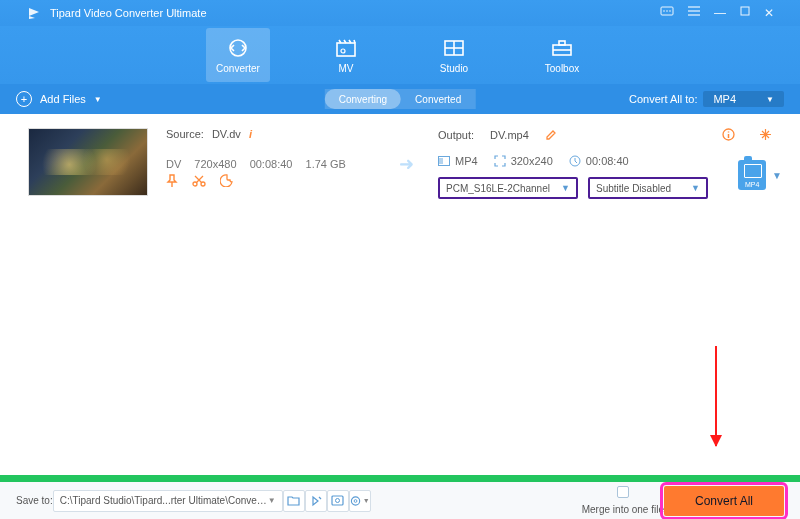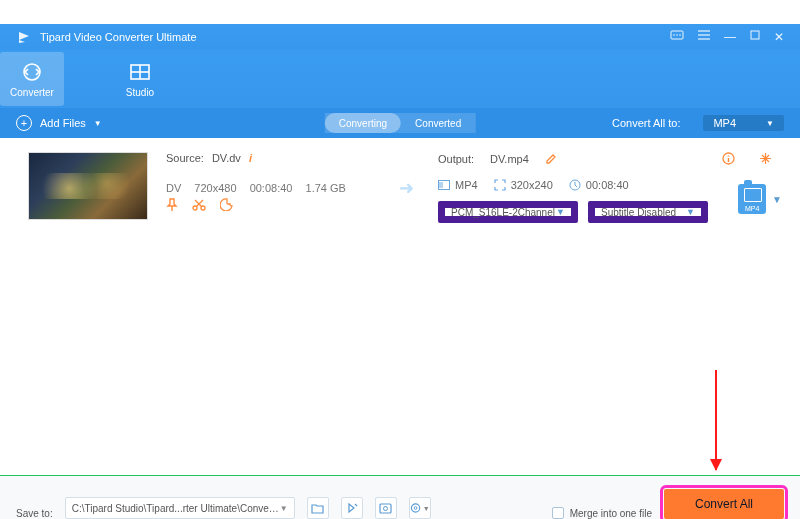--- a/index.html
+++ b/index.html
@@ -1,35 +1,35 @@
 <!DOCTYPE html>
 <html><head>
 <meta charset="utf-8">
 <style>
 * { margin: 0; padding: 0; box-sizing: border-box; font-family: -apple-system, BlinkMacSystemFont, "Segoe UI", Arial, sans-serif; }
 body { width: 800px; height: 519px; background: #fff; overflow: hidden; position: relative; }
 
-.titlebar { height: 26px; background: linear-gradient(#3a9cf0, #3697ec); display: flex; align-items: center; padding: 0 16px; color: #fff; font-size: 11px; margin-top: 24px; }
+.titlebar { height: 26px; background: linear-gradient(#3a9cf0, #3697ec); display: flex; align-items: center; padding: 0 26px; color: #fff; font-size: 11px; }
 .titlebar .logo { width: 16px; height: 16px; margin-right: 8px; display: flex; align-items: center; justify-content: center; }
 .titlebar .title { flex: 1; }
 .titlebar .win-controls { display: flex; gap: 14px; }
 .titlebar .win-controls span { cursor: pointer; font-size: 12px; opacity: .9; }
 
-.toolbar { height: 58px; background: linear-gradient(#3a9cf0, #3697ec); display: flex; justify-content: flex-start; gap: 44px; align-items: flex-start; padding-top: 2px; }
+.toolbar { height: 58px; background: linear-gradient(#3a9cf0, #3697ec); display: flex; justify-content: center; gap: 44px; align-items: flex-start; padding-top: 2px; }
 .toolbar .tab { width: 64px; height: 54px; display: flex; flex-direction: column; align-items: center; justify-content: center; color: #fff; font-size: 10px; gap: 4px; border-radius: 3px; cursor: pointer; }
 .toolbar .tab.active { background: rgba(255,255,255,.22); }
 .toolbar .tab .ico { width: 22px; height: 22px; display: flex; align-items: center; justify-content: center; }
 
 .subbar { height: 30px; background: #2f8fe6; display: flex; align-items: center; color: #fff; font-size: 11px; padding: 0 16px; }
 .subbar .addfiles { display: flex; align-items: center; gap: 8px; cursor: pointer; }
 .subbar .plus-circle { width: 16px; height: 16px; border: 1.5px solid #fff; border-radius: 50%; display: flex; align-items: center; justify-content: center; font-size: 11px; line-height: 1; }
 .subbar .mode-tabs { position: absolute; left: 50%; transform: translateX(-50%); display: flex; background: rgba(255,255,255,.15); border-radius: 0; height: 20px; }
 .subbar .mode-tab { padding: 0 14px; font-size: 10px; display: flex; align-items: center; border-radius: 11px; cursor: pointer; }
 .subbar .mode-tab.active { background: rgba(255,255,255,.35); }
-.subbar .convert-all { margin-left: auto; display: flex; align-items: center; gap: 23px; }
+.subbar .convert-all { margin-left: auto; display: flex; align-items: center; gap: 6px; }
 .subbar .convert-all .fmt-select { background: rgba(34,110,179,.6); padding: 2px 10px; border-radius: 2px; display: flex; align-items: center; gap: 30px; cursor: pointer; }
 
 .content { height: 361px; background: #fff; padding: 14px 28px; position: relative; }
 .item { display: flex; gap: 18px; }
 .thumb { width: 120px; height: 68px; background: linear-gradient(135deg,#1a2840 0%,#2d3f5a 30%,#4a5c3a 50%,#8a6a3a 70%,#3a2a1a 100%); position: relative; border: 1px solid #ddd; }
 .thumb::before { content:''; position:absolute; top:30%; left:10%; width:80%; height:40%; background: radial-gradient(circle at 30% 60%, rgba(255,220,120,.6) 0%, transparent 40%), radial-gradient(circle at 70% 40%, rgba(255,200,100,.4) 0%, transparent 35%); }
 .src-col { flex: 1; font-size: 11px; color: #555; }
 .src-col .row1 { display: flex; align-items: center; gap: 8px; margin-bottom: 18px; }
 .src-col .info-i { color: #ff8a3a; font-weight: bold; font-style: italic; cursor: pointer; }
 .src-col .meta { color: #777; margin-bottom: 4px; }
@@ -41,40 +41,40 @@
 
 .out-col { width: 334px; font-size: 11px; color: #555; }
 .out-col .row1 { display: flex; align-items: center; gap: 16px; margin-bottom: 14px; }
 .out-col .row1 .spacer { flex: 1; }
 .out-col .pencil { color: #ff8a3a; cursor: pointer; }
 .out-col .oicon { color: #ff8a3a; cursor: pointer; margin-left: 8px; }
 .out-col .meta { display: flex; gap: 16px; align-items: center; margin-bottom: 10px; color: #666; }
 .out-col .meta .mi { display: flex; align-items: center; gap: 5px; }
 .out-col .meta .mic { color: #6aa8dd; font-size: 11px; }
 .out-col .selects { display: flex; gap: 10px; }
-.out-col .sel { border: 7px solid #4c1d95; border-radius: 2px; height: 22px; padding: 0 6px; display: flex; align-items: center; justify-content: space-between; font-size: 10px; color: #555; cursor: pointer; }
+.out-col .sel { border: 2px solid #4c1d95; border-radius: 2px; height: 22px; padding: 0 6px; display: flex; align-items: center; justify-content: space-between; font-size: 10px; color: #555; cursor: pointer; }
 .out-col .sel .car { color: #5a9bd4; font-size: 9px; }
 
 .fmt-badge { position: absolute; right: 18px; top: 46px; display: flex; align-items: center; gap: 6px; }
 .fmt-badge .badge { width: 28px; height: 30px; background: #4aa3ea; border-radius: 3px; position: relative; display: flex; align-items: flex-end; justify-content: center; color: #fff; font-size: 7px; padding-bottom: 2px; }
 .fmt-badge .badge::before { content:''; position:absolute; top:-4px; left:6px; width:8px; height:6px; background:#4aa3ea; border-radius: 2px 2px 0 0; }
 .fmt-badge .badge::after { content:''; position:absolute; top:4px; left:6px; width:16px; height:12px; border:1.5px solid #fff; border-radius:1px; }
 .fmt-badge .car { color: #5a9bd4; font-size: 10px; cursor: pointer; }
 
 .annot-arrow { position: absolute; right: 83px; top: 232px; width: 2px; height: 100px; background: #ff1a1a; }
 .annot-arrow::after { content:''; position:absolute; bottom:-1px; left:-5px; border-left:6px solid transparent; border-right:6px solid transparent; border-top:12px solid #ff1a1a; }
 
-.footer { position: absolute; bottom: 0; left: 0; right: 0; height: 44px; background: #f7f9fb; border-top: 1px solid #22c55e; display: flex; align-items: flex-end; padding: 0 16px; font-size: 10px; color: #555; gap: 12px; }
+.footer { position: absolute; bottom: 0; left: 0; right: 0; height: 44px; background: #f7f9fb; border-top: 7px solid #22c55e; display: flex; align-items: center; padding: 0 16px; font-size: 10px; color: #555; gap: 0; }
 .footer .path-input { width: 230px; height: 22px; border: 1px solid #d5dfe8; border-radius: 2px; padding: 0 6px; display: flex; align-items: center; justify-content: space-between; background: #fff; cursor: pointer; }
 .footer .path-input .car { color: #888; font-size: 8px; }
 .footer .ficon { width: 22px; height: 22px; border: 1px solid #d5dfe8; border-radius: 2px; display: flex; align-items: center; justify-content: center; color: #5a9bd4; background: #fff; cursor: pointer; font-size: 11px; }
 .footer .ficon.gear { position: relative; }
 .footer .ficon .car { font-size: 7px; color: #888; margin-left: 2px; }
 .footer .spacer { flex: 1; }
-.footer .merge { display: flex; align-items: center; gap: 6px; cursor: pointer; }
+.footer .merge { display: flex; align-items: center; gap: 6px; cursor: pointer; flex-direction: column; }
 .footer .merge .cb { width: 12px; height: 12px; border: 1px solid #aac4da; border-radius: 2px; background: #fff; }
 .footer .convert-btn { width: 120px; height: 30px; background: #ff7a2f; color: #0f172a; display: flex; align-items: center; justify-content: center; font-size: 12px; border-radius: 2px; cursor: pointer; outline: 3px solid #ff2ec5; outline-offset: 1px; }
 
 svg { display: block; }
 </style>
 </head>
 <body>
 
 <div class="titlebar">
   <span class="logo">
@@ -114,27 +114,47 @@
     <span class="ico">
         <svg width="22" height="22" viewBox="0 0 22 22">
           <circle cx="11" cy="11" r="8" fill="none" stroke="#fff" stroke-width="1.6"></circle>
           <path d="M7 8 L4 11 L7 14 M15 8 L18 11 L15 14" fill="none" stroke="#fff" stroke-width="1.6"></path>
         </svg>
       </span>
     <span>Converter</span>
   </div>
   <div class="tab">
     <span class="ico">
+        <svg width="22" height="20" viewBox="0 0 22 20">
+          <rect x="2" y="5" width="18" height="13" fill="none" stroke="#fff" stroke-width="1.6"></rect>
+          <path d="M4 2 L6 5 M9 2 L11 5 M14 2 L16 5 M19 2 L20 5" stroke="#fff" stroke-width="1.6"></path>
+          <circle cx="8" cy="13" r="2" fill="none" stroke="#fff" stroke-width="1.2"></circle>
+        </svg>
+      </span>
+    <span>MV</span>
+  </div>
+  <div class="tab">
+    <span class="ico">
         <svg width="22" height="18" viewBox="0 0 22 18">
           <rect x="2" y="2" width="18" height="14" fill="none" stroke="#fff" stroke-width="1.6"></rect>
           <line x1="11" y1="2" x2="11" y2="16" stroke="#fff" stroke-width="1.6"></line>
           <line x1="2" y1="9" x2="20" y2="9" stroke="#fff" stroke-width="1.6"></line>
         </svg>
       </span>
     <span>Studio</span>
+  </div>
+  <div class="tab">
+    <span class="ico">
+        <svg width="22" height="18" viewBox="0 0 22 18">
+          <rect x="2" y="6" width="18" height="10" fill="none" stroke="#fff" stroke-width="1.6"></rect>
+          <rect x="8" y="2" width="6" height="4" fill="none" stroke="#fff" stroke-width="1.6"></rect>
+          <line x1="2" y1="11" x2="20" y2="11" stroke="#fff" stroke-width="1.6"></line>
+        </svg>
+      </span>
+    <span>Toolbox</span>
   </div>
 </div>
 
 <div class="subbar">
   <div class="addfiles">
     <span class="plus-circle">+</span>
     <span>Add Files</span>
     <span style="font-size:8px">▼</span>
   </div>
   <div class="mode-tabs">

